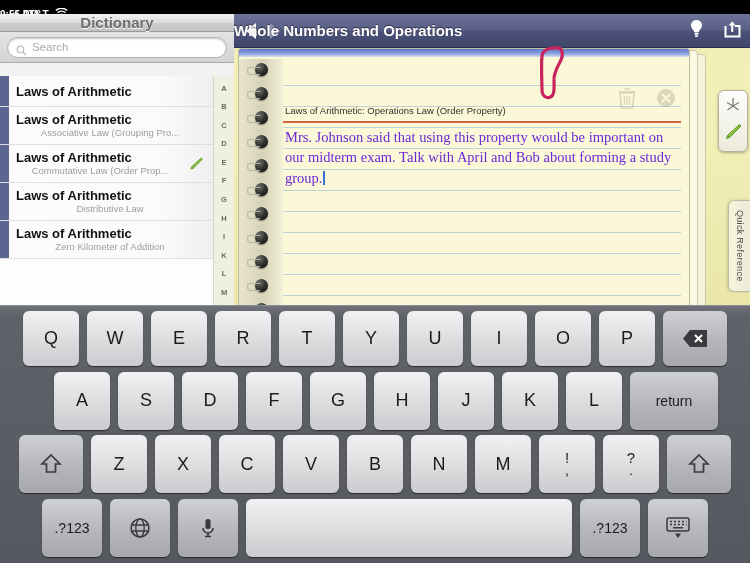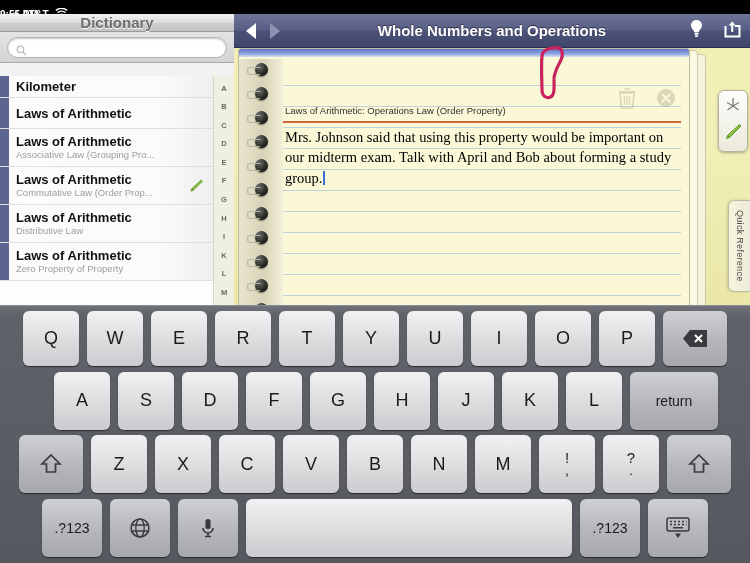--- a/index.html
+++ b/index.html
@@ -96,21 +96,21 @@
     position: absolute; left: 0; top: 0; bottom: 0; width: 9px;
   }
   .row-body { flex: 1; padding: 3px 0; min-width: 0; }
   .row-title {
     font-size: 13px; font-weight: bold; color: #111;
     white-space: nowrap; overflow: hidden; text-overflow: ellipsis;
     line-height: 15px;
   }
   .row-sub {
     font-size: 9.5px; color: #9d9da3; line-height: 12px;
-    white-space: nowrap; overflow: hidden; text-overflow: ellipsis;
+    white-space: nowrap; overflow: hidden; text-overflow: ellipsis; text-align: center;
   }
   .row.tall { min-height: 38px; }
   .row.partial { min-height: 14px; overflow: hidden; align-items: flex-end; }
   .row.partial .row-title { color:#111; }
   .pencil-badge { width: 16px; height: 16px; flex: 0 0 auto; margin-left: 4px; }
 
   .index-strip {
     position: absolute; right: 0; top: 62px; bottom: 0; width: 21px;
     background: #f0f0e2;
     border-left: 1px solid #d6d6c8;
@@ -138,21 +138,21 @@
   .tri { width: 0; height: 0; }
   .tri-left {
     border-top: 8px solid transparent; border-bottom: 8px solid transparent;
     border-right: 10px solid #ffffff;
   }
   .tri-right {
     border-top: 8px solid transparent; border-bottom: 8px solid transparent;
     border-left: 10px solid #8d92b0;
   }
   .nav-title {
-    position: absolute; left: 0; right: 0; text-align: center;
+    position: absolute; left: 0; right: 0; text-align: left;
     font-size: 15px; font-weight: bold; color: #fff;
     text-shadow: 0 -1px 1px rgba(0,0,0,.55);
     pointer-events: none;
   }
   .nav-right {
     position: absolute; right: 8px; display: flex; align-items: center; gap: 20px;
   }
 
   .paper-stack { position: absolute; left: 0; top: 34px; right: 0; bottom: 0; }
   .page-back2 {
@@ -186,21 +186,21 @@
     position: absolute; left: 46px; top: 56px; right: 90px;
     font-size: 9.5px; color: #31312a; font-weight: normal;
   }
   .note-rule-red {
     position: absolute; left: 44px; right: 8px; top: 72px; height: 2px;
     background: #d4643c;
   }
   .note-body {
     position: absolute; left: 46px; top: 78px; right: 14px;
     font-family: "Liberation Serif", serif;
-    font-size: 14.5px; color: #000000; line-height: 20.3px;
+    font-size: 14.5px; color: #6d28d9; line-height: 20.3px;
   }
   .caret {
     display: inline-block; width: 2px; height: 14px; background: #3a6fd8;
     vertical-align: -2px; margin-left: 1px;
   }
   .spiral {
     position: absolute; left: 0; top: 10px; bottom: 0; width: 44px;
     background: linear-gradient(to right,#e7e4cb 0%, #d6d3b8 55%, #f3f0d8 100%);
   }
   .ring {
@@ -327,30 +327,25 @@
       <span class="sb-title">Dictionary</span>
     </div>
     <div class="search-wrap">
       <div class="search-field">
         <span class="search-icon">
           <svg width="11" height="11" viewBox="0 0 11 11">
             <circle cx="4.4" cy="4.4" r="3.2" stroke="#8a8a8f" stroke-width="1.3" fill="none"></circle>
             <line x1="6.8" y1="6.8" x2="10" y2="10" stroke="#8a8a8f" stroke-width="1.5"></line>
           </svg>
         </span>
+        <input class="search-input" type="text" placeholder="Search" style="">
       </div>
     </div>
 
     <div class="list" id="row-list">
-        <div class="row partial">
-          <span class="accent" style="background: rgb(92, 100, 144);"></span>
-          <div class="row-body">
-            <div class="row-title">Kilometer</div>
-          </div>
-        </div>
         <div class="row">
           <span class="accent" style="background: rgb(92, 100, 144);"></span>
           <div class="row-body">
             <div class="row-title">Laws of Arithmetic</div>
           </div>
         </div>
         <div class="row tall">
           <span class="accent" style="background: rgb(92, 100, 144);"></span>
           <div class="row-body">
             <div class="row-title">Laws of Arithmetic</div>
@@ -372,21 +367,21 @@
           <span class="accent" style="background: rgb(92, 100, 144);"></span>
           <div class="row-body">
             <div class="row-title">Laws of Arithmetic</div>
             <div class="row-sub">Distributive Law</div>
           </div>
         </div>
         <div class="row tall">
           <span class="accent" style="background: rgb(92, 100, 144);"></span>
           <div class="row-body">
             <div class="row-title">Laws of Arithmetic</div>
-            <div class="row-sub">Zero Property of Property</div>
+            <div class="row-sub">Zero Kilometer of Addition</div>
           </div>
         </div>
       </div>
 
     <div class="index-strip" id="index-strip">
         <span>A</span>
         <span>B</span>
         <span>C</span>
         <span>D</span>
         <span>E</span>

